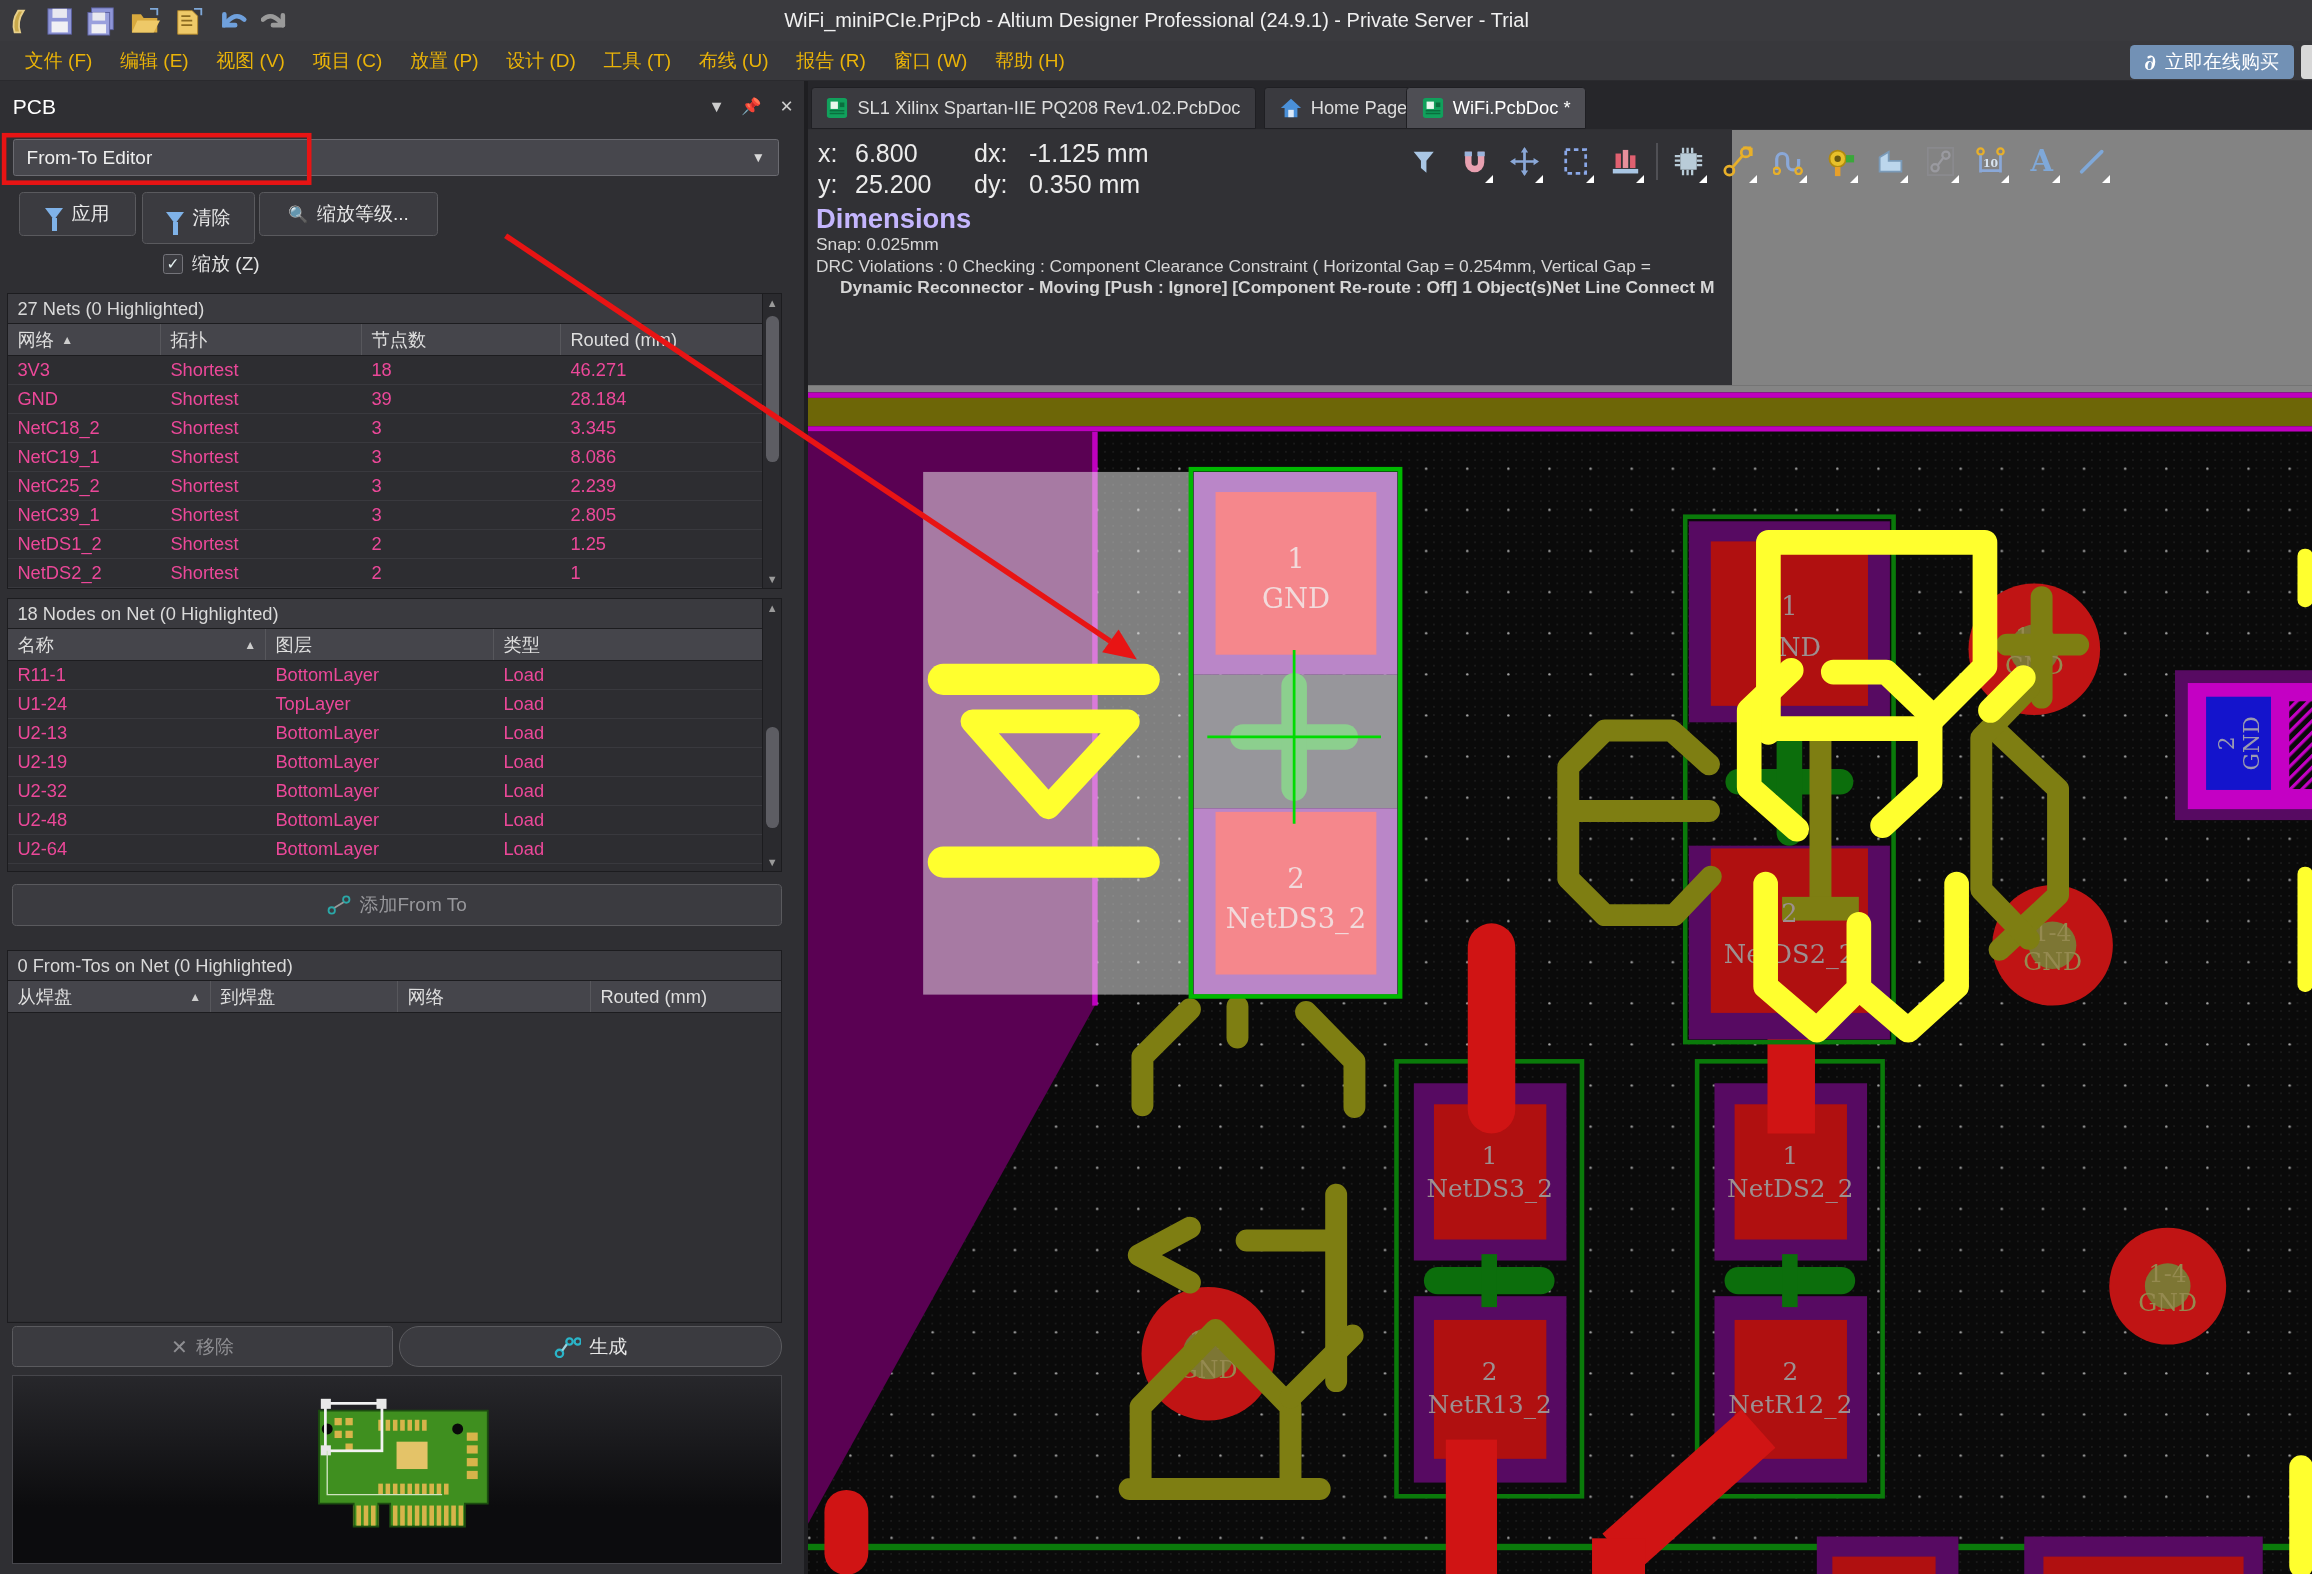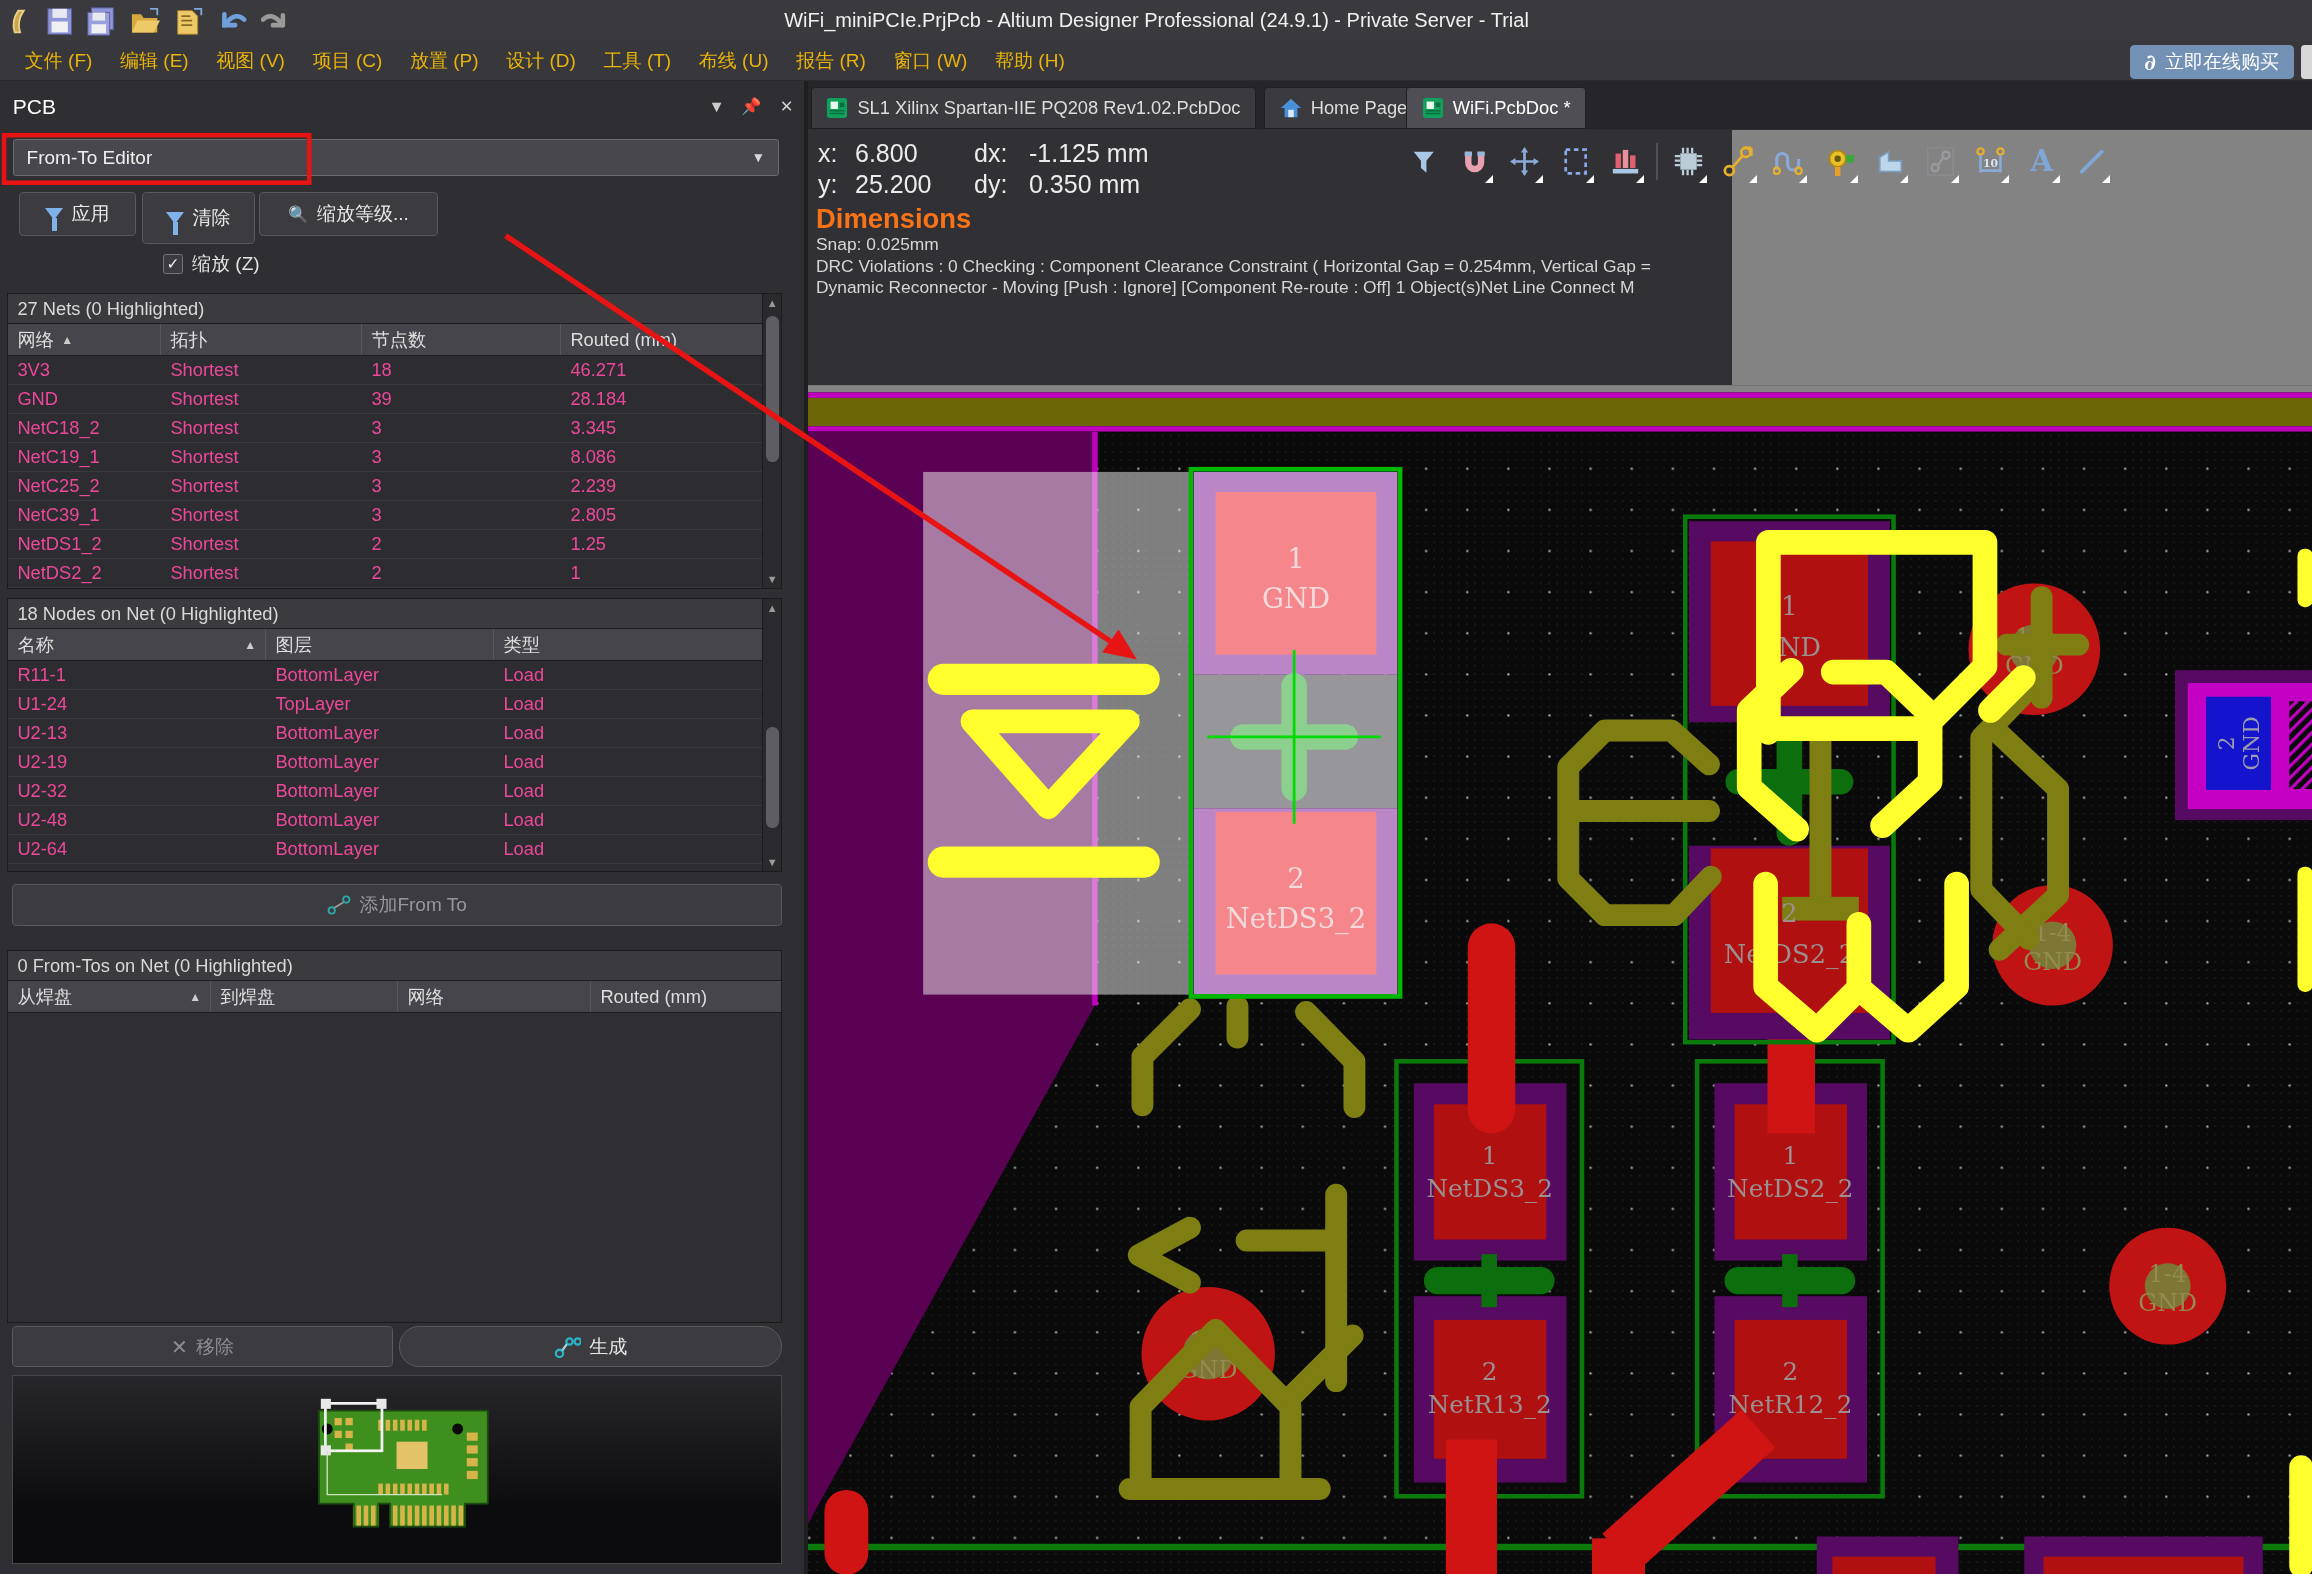--- a/index.html
+++ b/index.html
@@ -56,21 +56,21 @@
   
   #main-top { left:808px; top:81px; width:1505px; height:48px; background:#26262a; }
   .tab { position:absolute; top:6.4px; height:42px; background:#3a3a3f; border:0.9px solid #1f1f23;
          display:flex; align-items:center; gap:9.1px; padding:0 14.6px; color:#dddddd; font-size:18.3px;
          border-radius:3.7px 3.7px 0 0; white-space:nowrap; }
   .tab.active { background:#4e4e54; color:#ffffff; }
   #info-area { left:808px; top:130px; width:1505px; height:260px; background:#313135; }
   #gray-rect { left:1732px; top:130px; width:580px; height:260px; background:#838383; }
   .coordrow { display:flex; color:#ececec; font-size:25px; }
   .coordrow .l1 { width:37px; } .coordrow .v1 { width:119px; } .coordrow .l2 { width:55px; }
-  #dim-label { color:#f97316; font-size:27.4px; font-weight:bold;text-align:center; }
+  #dim-label { color:#c4b5fd; font-size:27.4px; font-weight:bold;text-align:center; }
   .statline { color:#d6d6d6; font-size:17.4px; white-space:nowrap; overflow:hidden; }
   #toolbar { left:1395px; top:133px; width:726px; height:57px; display:flex; align-items:center;
              justify-content:space-between; padding:0 9.1px;font-weight:bold; }
   .ticon { position:relative; width:40px; height:46px; display:flex; align-items:center; justify-content:center; }
   .ticon .caret { position:absolute; right:1.8px; bottom:1.8px; width:0; height:0;
                   border-left:8.2px solid transparent; border-bottom:8.2px solid #ffffff; }
   .tdiv { width:1.8px; height:37px; background:#505055; }
   
   #canvas-wrap { left:808px; top:385px; width:1505px; height:1190px; background:#0a0a0a; }
   svg text { font-family:"DejaVu Serif", serif; }
@@ -415,21 +415,21 @@
   <div class="coordrow" style="margin-top:1.8px;">
     <span class="l1">y:</span>
       <span class="v1">25.200</span>
     <span class="l2">dy:</span>
       <span>0.350 mm</span>
   </div>
 </div>
 <div class="abs" id="dim-label" style="left:816px;top:203px;">Dimensions</div>
 <div class="abs statline" style="left:816px;top:234px;width:914px;">Snap: 0.025mm</div>
 <div class="abs statline" style="left:816px;top:256px;width:914px;">DRC Violations : 0 Checking : Component Clearance Constraint ( Horizontal Gap = 0.254mm, Vertical Gap =</div>
-<div class="abs statline" style="left:816px;top:277px;width:923px;">Dynamic Reconnector - Moving [Push : Ignore] [Component Re-route : Off] 1 Object(s)Net Line Connect M</div>
+<div class="abs statline" style="left:840px;top:277px;width:923px;font-weight:bold;">Dynamic Reconnector - Moving [Push : Ignore] [Component Re-route : Off] 1 Object(s)Net Line Connect M</div>
 
 <div class="abs" id="toolbar">
   <div class="ticon">
       <svg width="27.4" height="27.4" viewBox="0 0 30 30">
         <path d="M4,4 H26 L18,14 V27 L12,22 V14 Z" fill="#a9c6e4"></path>
       </svg>
     </div>
   <div class="ticon">
       <svg width="27.4" height="27.4" viewBox="0 0 30 30">
         <path d="M8,4 V16 a7,7 0 0 0 14,0 V4" fill="none" stroke="#e8a0b0" stroke-width="7"></path>

